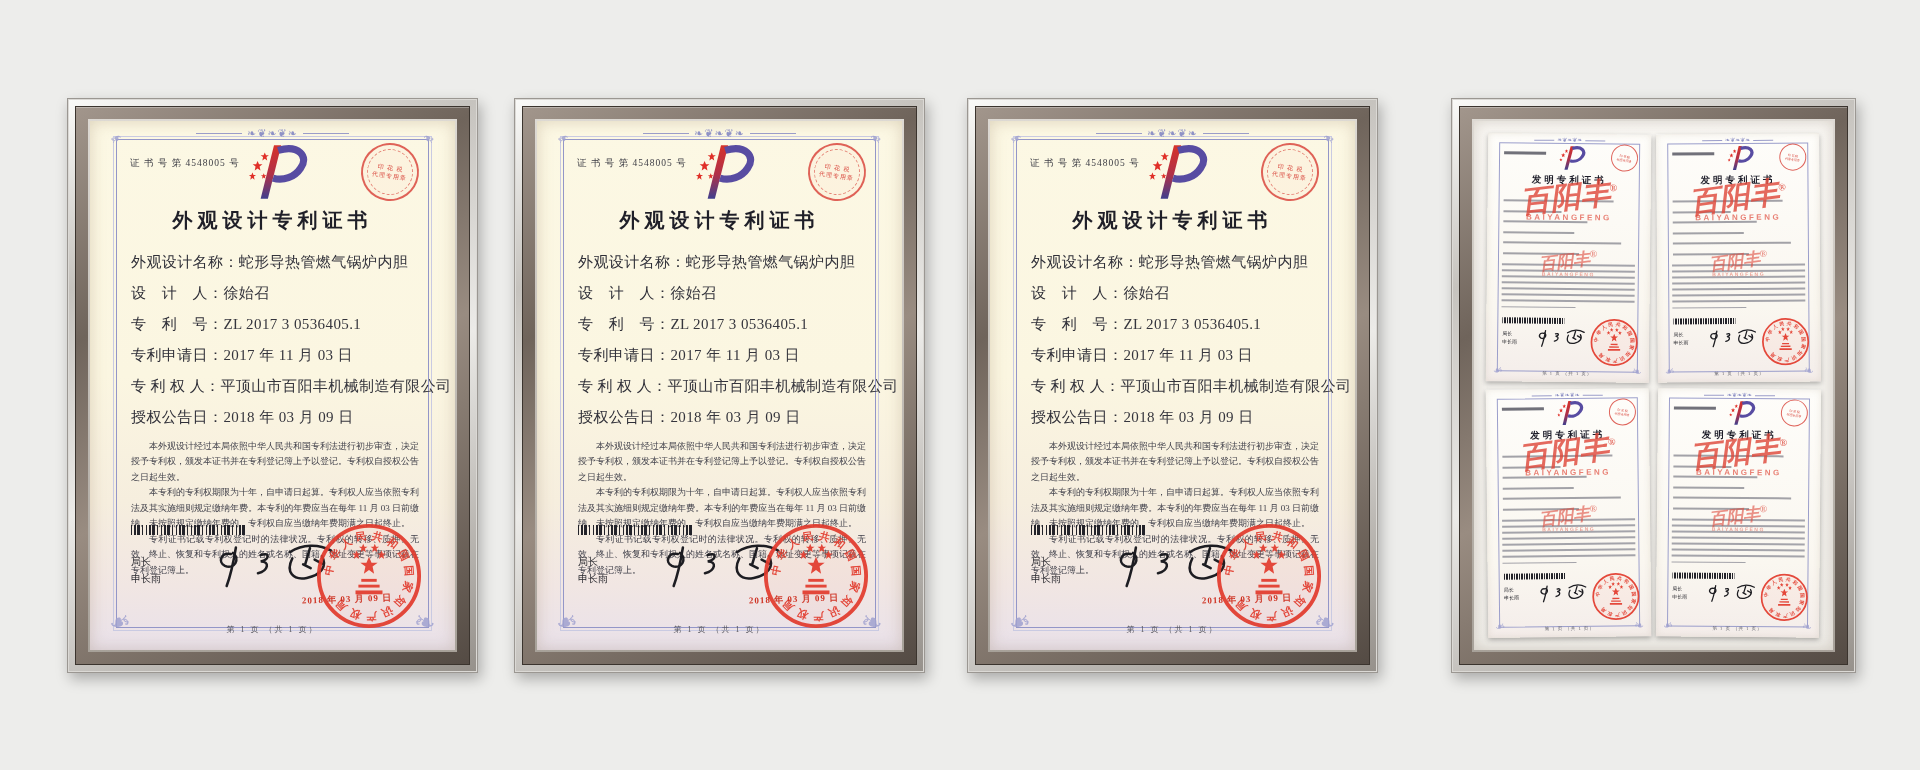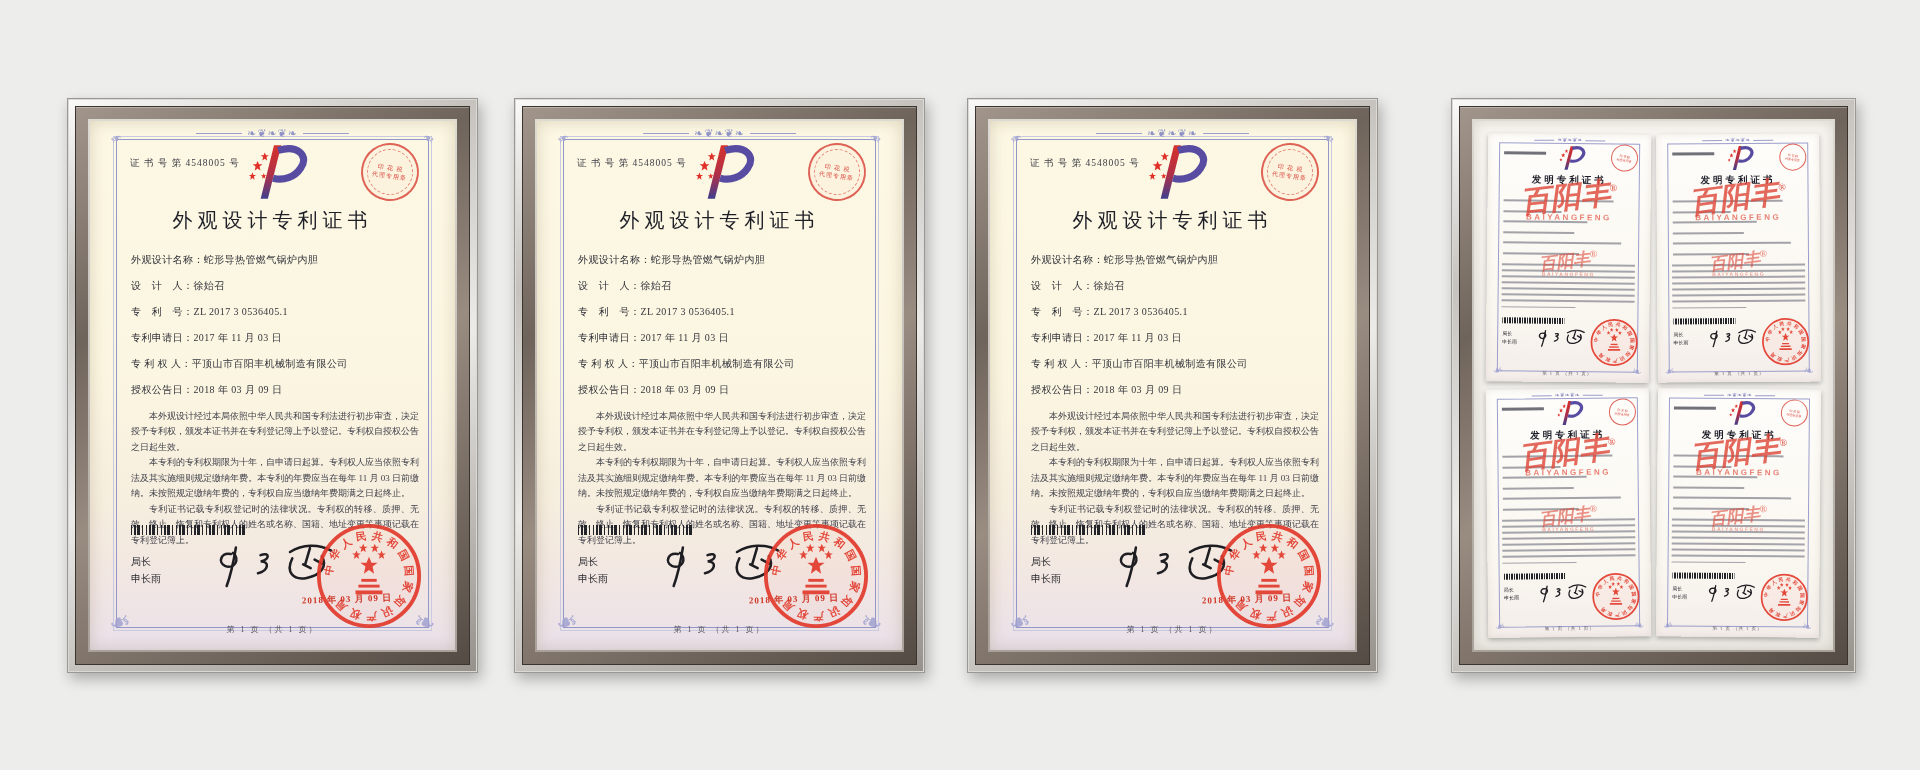--- a/index.html
+++ b/index.html
@@ -39,24 +39,24 @@
 
   .cert-no{position:absolute;top:36px;left:40px;font-size:9.5px;color:#3c3c44;letter-spacing:1px}
   .logo{position:absolute;top:22px;left:50%;transform:translateX(-50%);width:72px;height:58px}
   .stamp{position:absolute;top:22px;right:36px;width:54px;height:54px;border-radius:50%;
     border:2px solid rgba(217,73,63,.85);color:#d9493f;display:flex;flex-direction:column;
     align-items:center;justify-content:center;font-size:6px;line-height:8px;letter-spacing:1px;
     transform:rotate(8deg);background:rgba(255,120,100,.04)}
   .stamp::before{content:"";position:absolute;inset:4px;border-radius:50%;
     border:1px dashed rgba(217,73,63,.65)}
   .title{position:absolute;top:86px;left:0;right:0;margin:0;text-align:center;
-    font-size:20px;font-weight:400;letter-spacing:5px;color:#1f1f28}
+    font-size:20px;font-weight:700;letter-spacing:5px;color:#1f1f28}
 
   .content{position:absolute;top:132px;left:41px;right:36px}
-  .field{font-size:10px;color:#35353d;margin-bottom:12px;letter-spacing:.4px;white-space:nowrap}
+  .field{font-size:15px;color:#35353d;margin-bottom:12px;letter-spacing:.4px;white-space:nowrap}
   .fl{color:#2f2f38}
   .body{margin-top:8px}
   .body p{margin:0;font-size:9px;line-height:1.72;text-align:justify;color:#41414b;text-indent:2em}
 
   .barcode{position:absolute;top:404px;left:41px;width:114px;height:10px;background:
     repeating-linear-gradient(90deg,#23232a 0 1px,transparent 1px 3px,#23232a 3px 5px,
     transparent 5px 6px,#23232a 6px 9px,transparent 9px 11px,#23232a 11px 12px,transparent 12px 15px)}
   .director{position:absolute;top:432px;left:41px;font-size:10px;line-height:17px;color:#26262c}
   .signature{position:absolute;top:420px;left:118px;width:148px;height:48px}
   .seal{position:absolute;top:402px;left:226px;width:106px;height:106px;opacity:.92}

